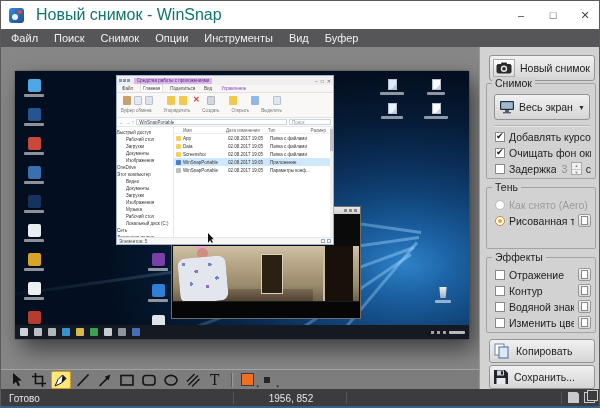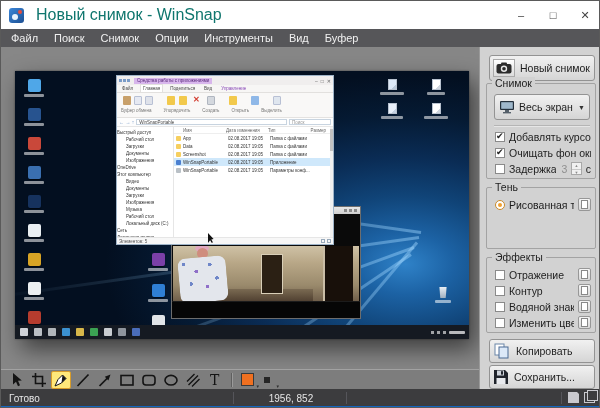--- a/index.html
+++ b/index.html
@@ -492,20 +492,25 @@
             <span>▼</span>
           </span>
         <span>с</span>
       </div>
     </div>
 
     <div class="grp grp-shadow">
       <span class="cap">Тень</span>
       <div style="position:absolute;left:0;top:10px;right:0">
 
+          <div class="opt-row radio-row disabled" style="position:relative;left:8px;margin-bottom:3px">
+            <span class="radio"></span>
+            <span class="opt-label">Как снято (Aero)</span>
+
+          </div>
           <div class="opt-row radio-row selected has-button" style="position:relative;left:8px;margin-bottom:3px">
             <span class="radio"></span>
             <span class="opt-label">Рисованная тень</span>
             <span class="mini-btn"></span>
           </div>
         </div>
     </div>
 
     <div class="grp grp-effects">
       <span class="cap">Эффекты</span>

